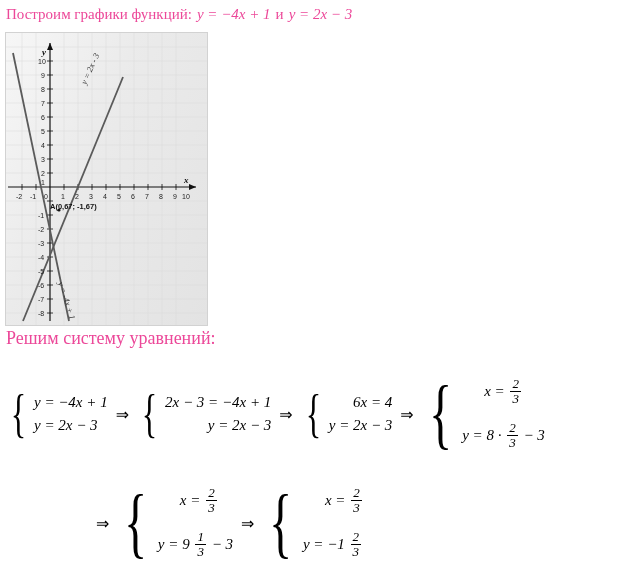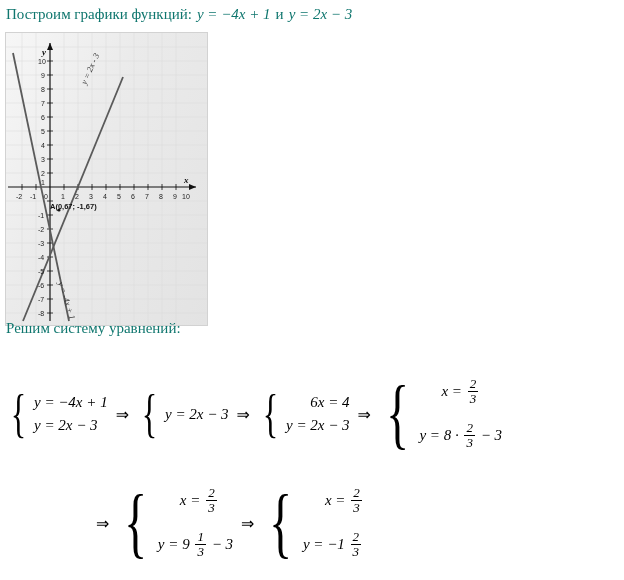--- a/index.html
+++ b/index.html
@@ -16,21 +16,21 @@
     overflow: hidden;
   }
   .page {
     position: relative;
     width: 624px;
     height: 580px;
   }
   .line-text {
     font-family: "Liberation Serif", serif;
     font-size: 15px;
-    color: #0f766e;
+    color: #ec4899;
     white-space: nowrap;
   }
   .math {
     font-family: "Liberation Serif", serif;
     font-style: italic;
   }
 
   
   #heading {
     position: absolute;
@@ -83,22 +83,22 @@
     font-family: "Liberation Serif", serif;
     font-size: 8.5px;
     font-style: italic;
     fill: #333;
   }
 
   
   #solve-heading {
     position: absolute;
     left: 6px;
-    top: 320px;
-    font-size: 15px;
+    top: 328px;
+    font-size: 18px;
   }
 
   
   #row1 {
     position: absolute;
     left: 6px;
     top: 378px;
     display: flex;
     align-items: center;
     font-size: 15px;
@@ -310,20 +310,21 @@
         <span class="eq math">y = −4x + 1</span>
         <span class="eq math">y = 2x − 3</span>
       </span>
     </div>
 
     <span class="arrow">⇒</span>
 
     <div class="sysblock">
       <span class="brace">{</span>
       <span class="sys">
+        <span class="eq math">2x − 3 = −4x + 1</span>
         <span class="eq math center-eq">y = 2x − 3</span>
       </span>
     </div>
 
     <span class="arrow">⇒</span>
 
     <div class="sysblock">
       <span class="brace">{</span>
       <span class="sys">
         <span class="eq math center-eq">6x = 4</span>

